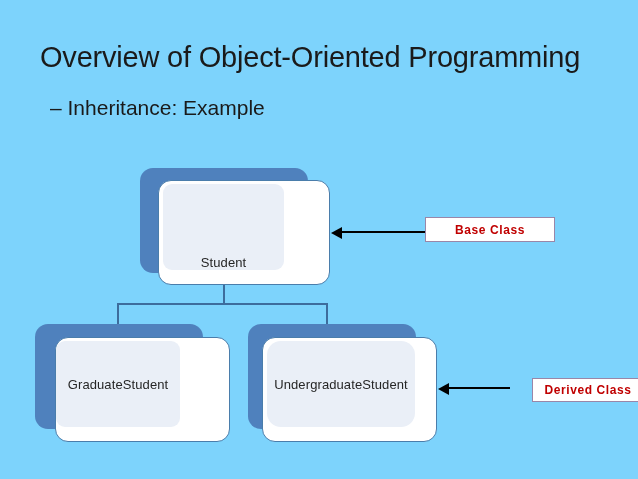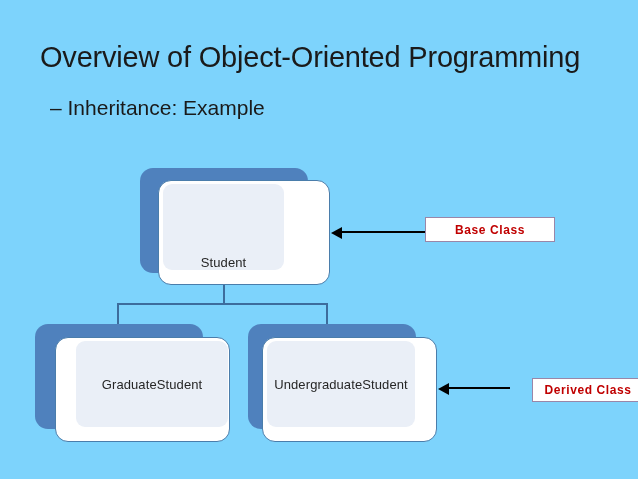--- a/index.html
+++ b/index.html
@@ -132,29 +132,29 @@
     <div class="node-back" style="left:140px; top:168px; width:168px; height:105px;"></div>
     <div class="node-front" style="left:158px; top:180px; width:172px; height:105px;"></div>
     <div class="node-inner" style="left:163px; top:184px; width:121px; height:86px;align-items:flex-end;">
       <span class="node-label">Student</span>
     </div>
   </div>
 
   <div class="node">
     <div class="node-back" style="left:35px; top:324px; width:168px; height:105px;"></div>
     <div class="node-front" style="left:55px; top:337px; width:175px; height:105px;"></div>
-    <div class="node-inner" style="left:76px; top:341px; width:152px; height:86px;">
+    <div class="node-inner" style="left:56px; top:341px; width:124px; height:86px;">
       <span class="node-label">GraduateStudent</span>
     </div>
   </div>
 
   <div class="node">
     <div class="node-back" style="left:248px; top:324px; width:168px; height:105px;"></div>
     <div class="node-front" style="left:262px; top:337px; width:175px; height:105px;"></div>
-    <div class="node-inner" style="left:267px; top:341px; width:148px; height:86px;">
+    <div class="node-inner" style="left:267px; top:341px; width:148px; height:86px;border-radius:14px;">
       <span class="node-label">UndergraduateStudent</span>
     </div>
   </div>
 
   <div class="arrow-head" style="left:331px; top:227px;"></div>
   <div class="arrow-line" style="left:341px; top:231px; width:84px;"></div>
   <div class="callout" style="left:425px; top:217px; width:130px; height:25px;">
     <span class="callout-label">Base  Class</span>
   </div>
 

